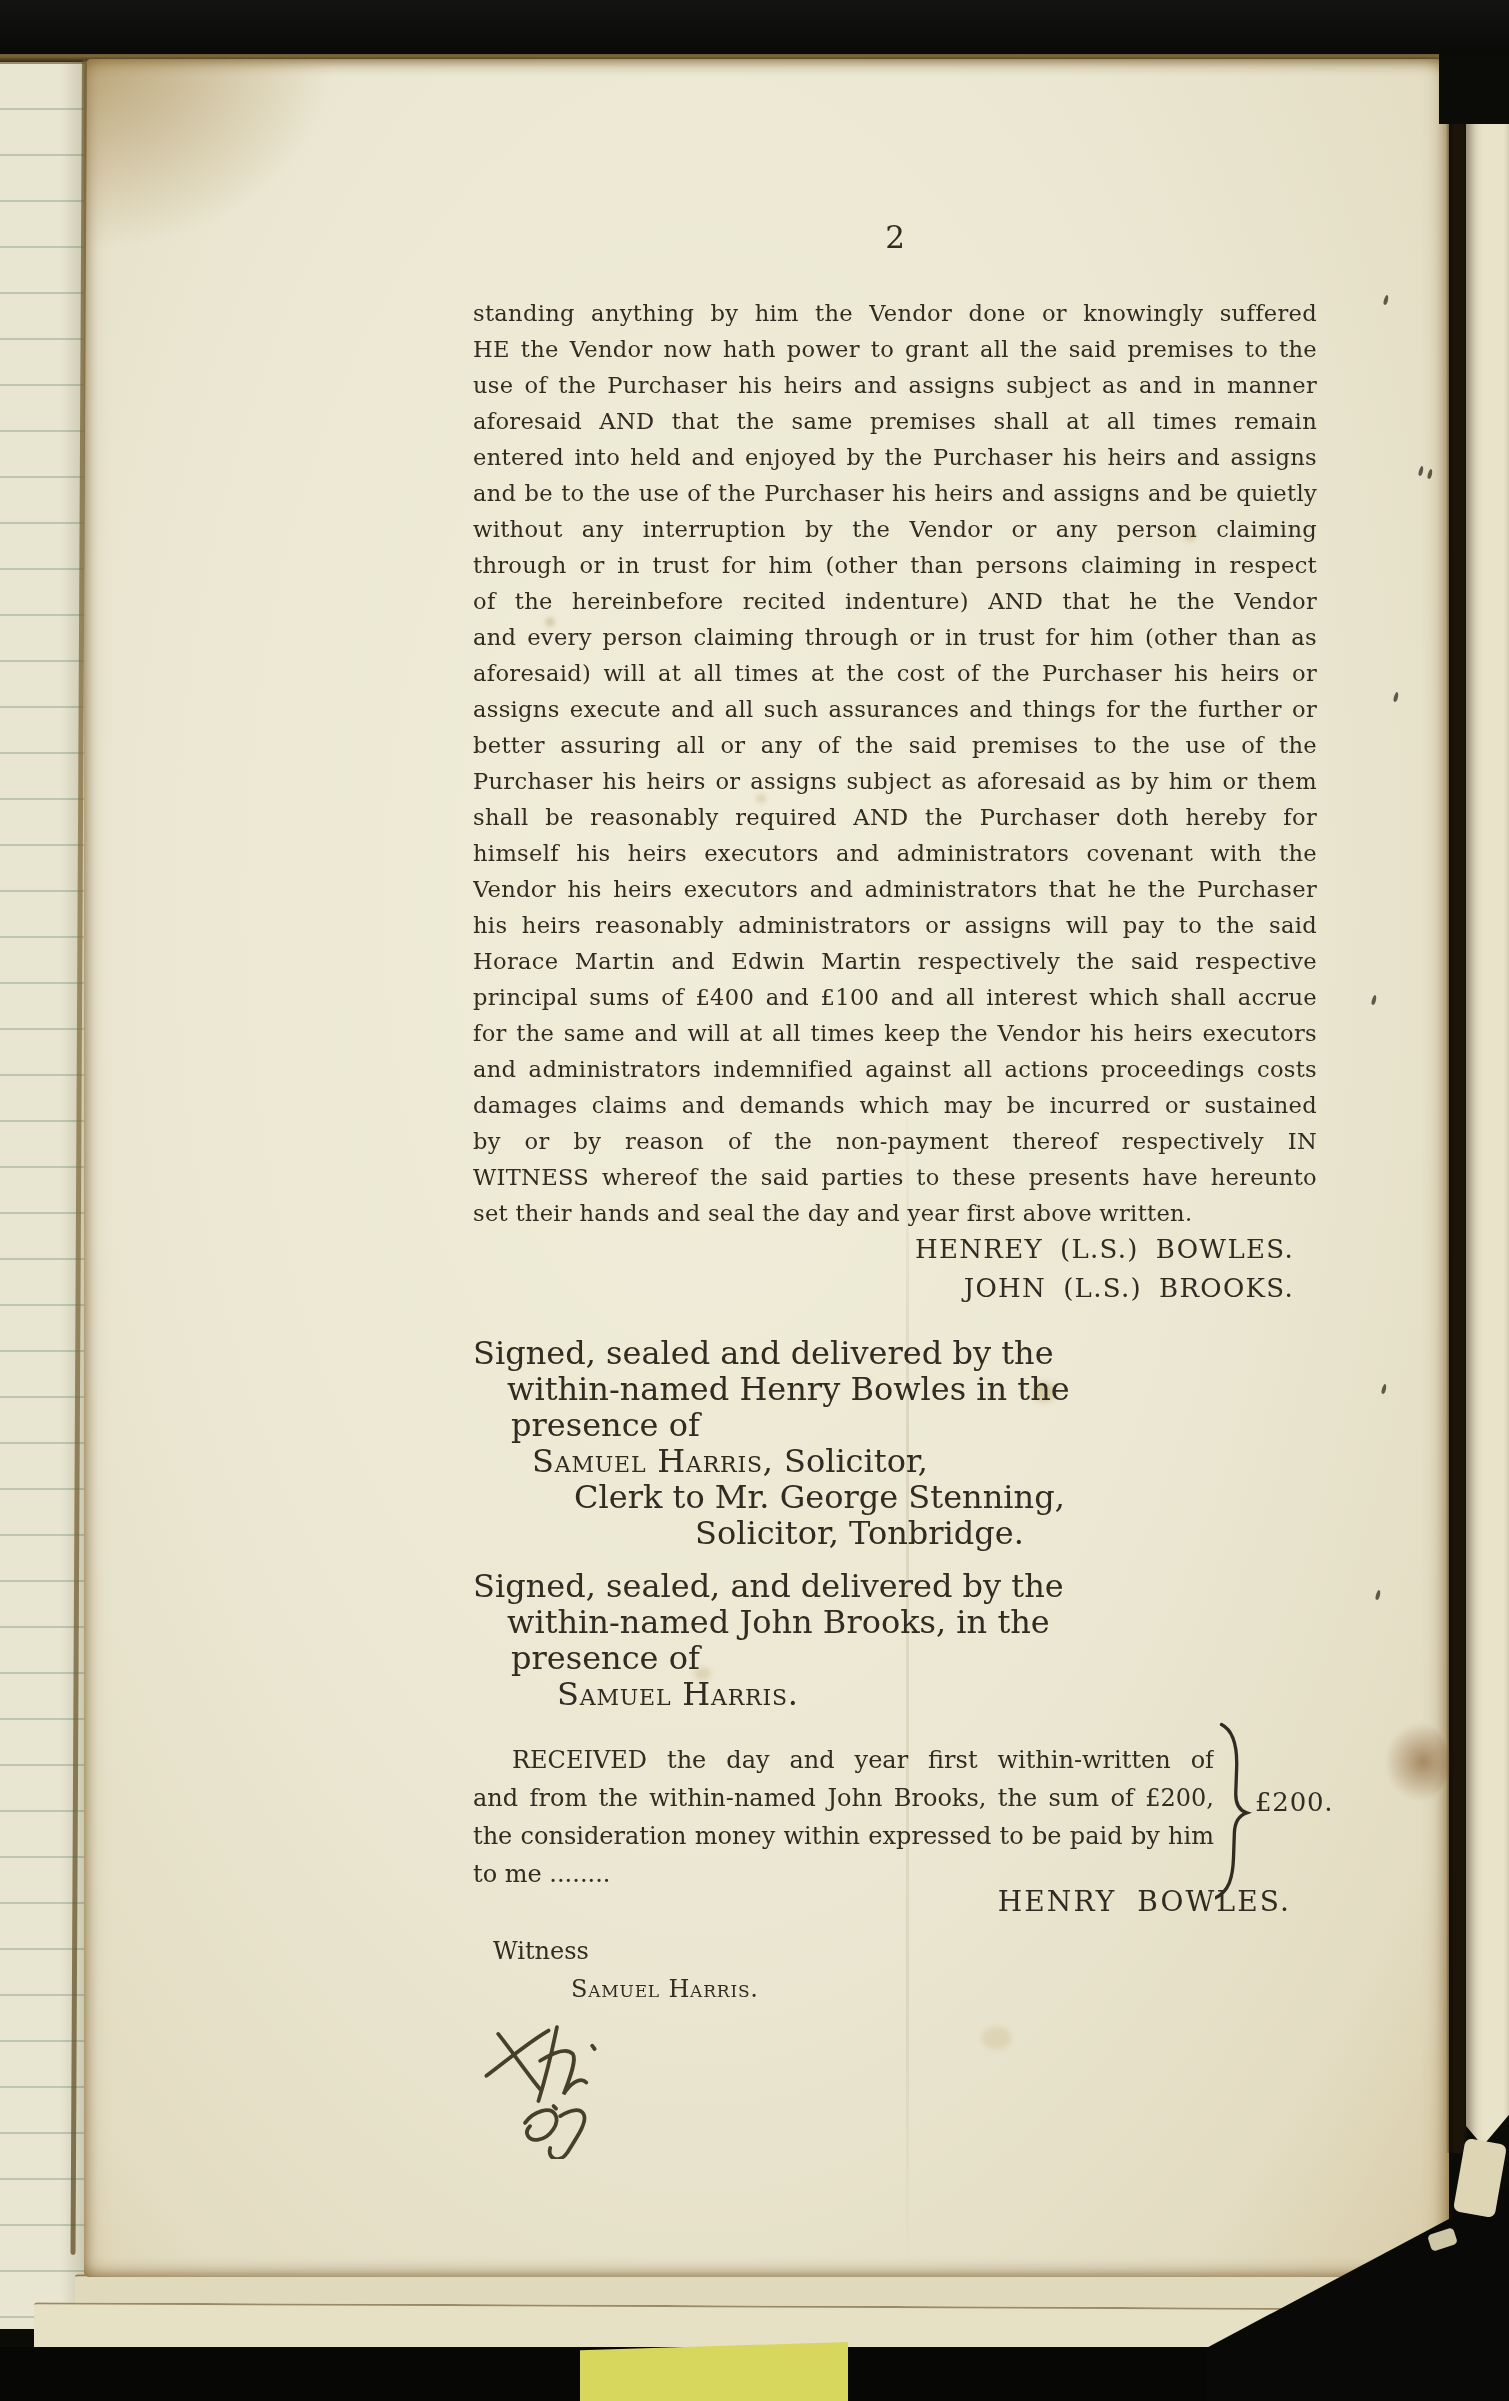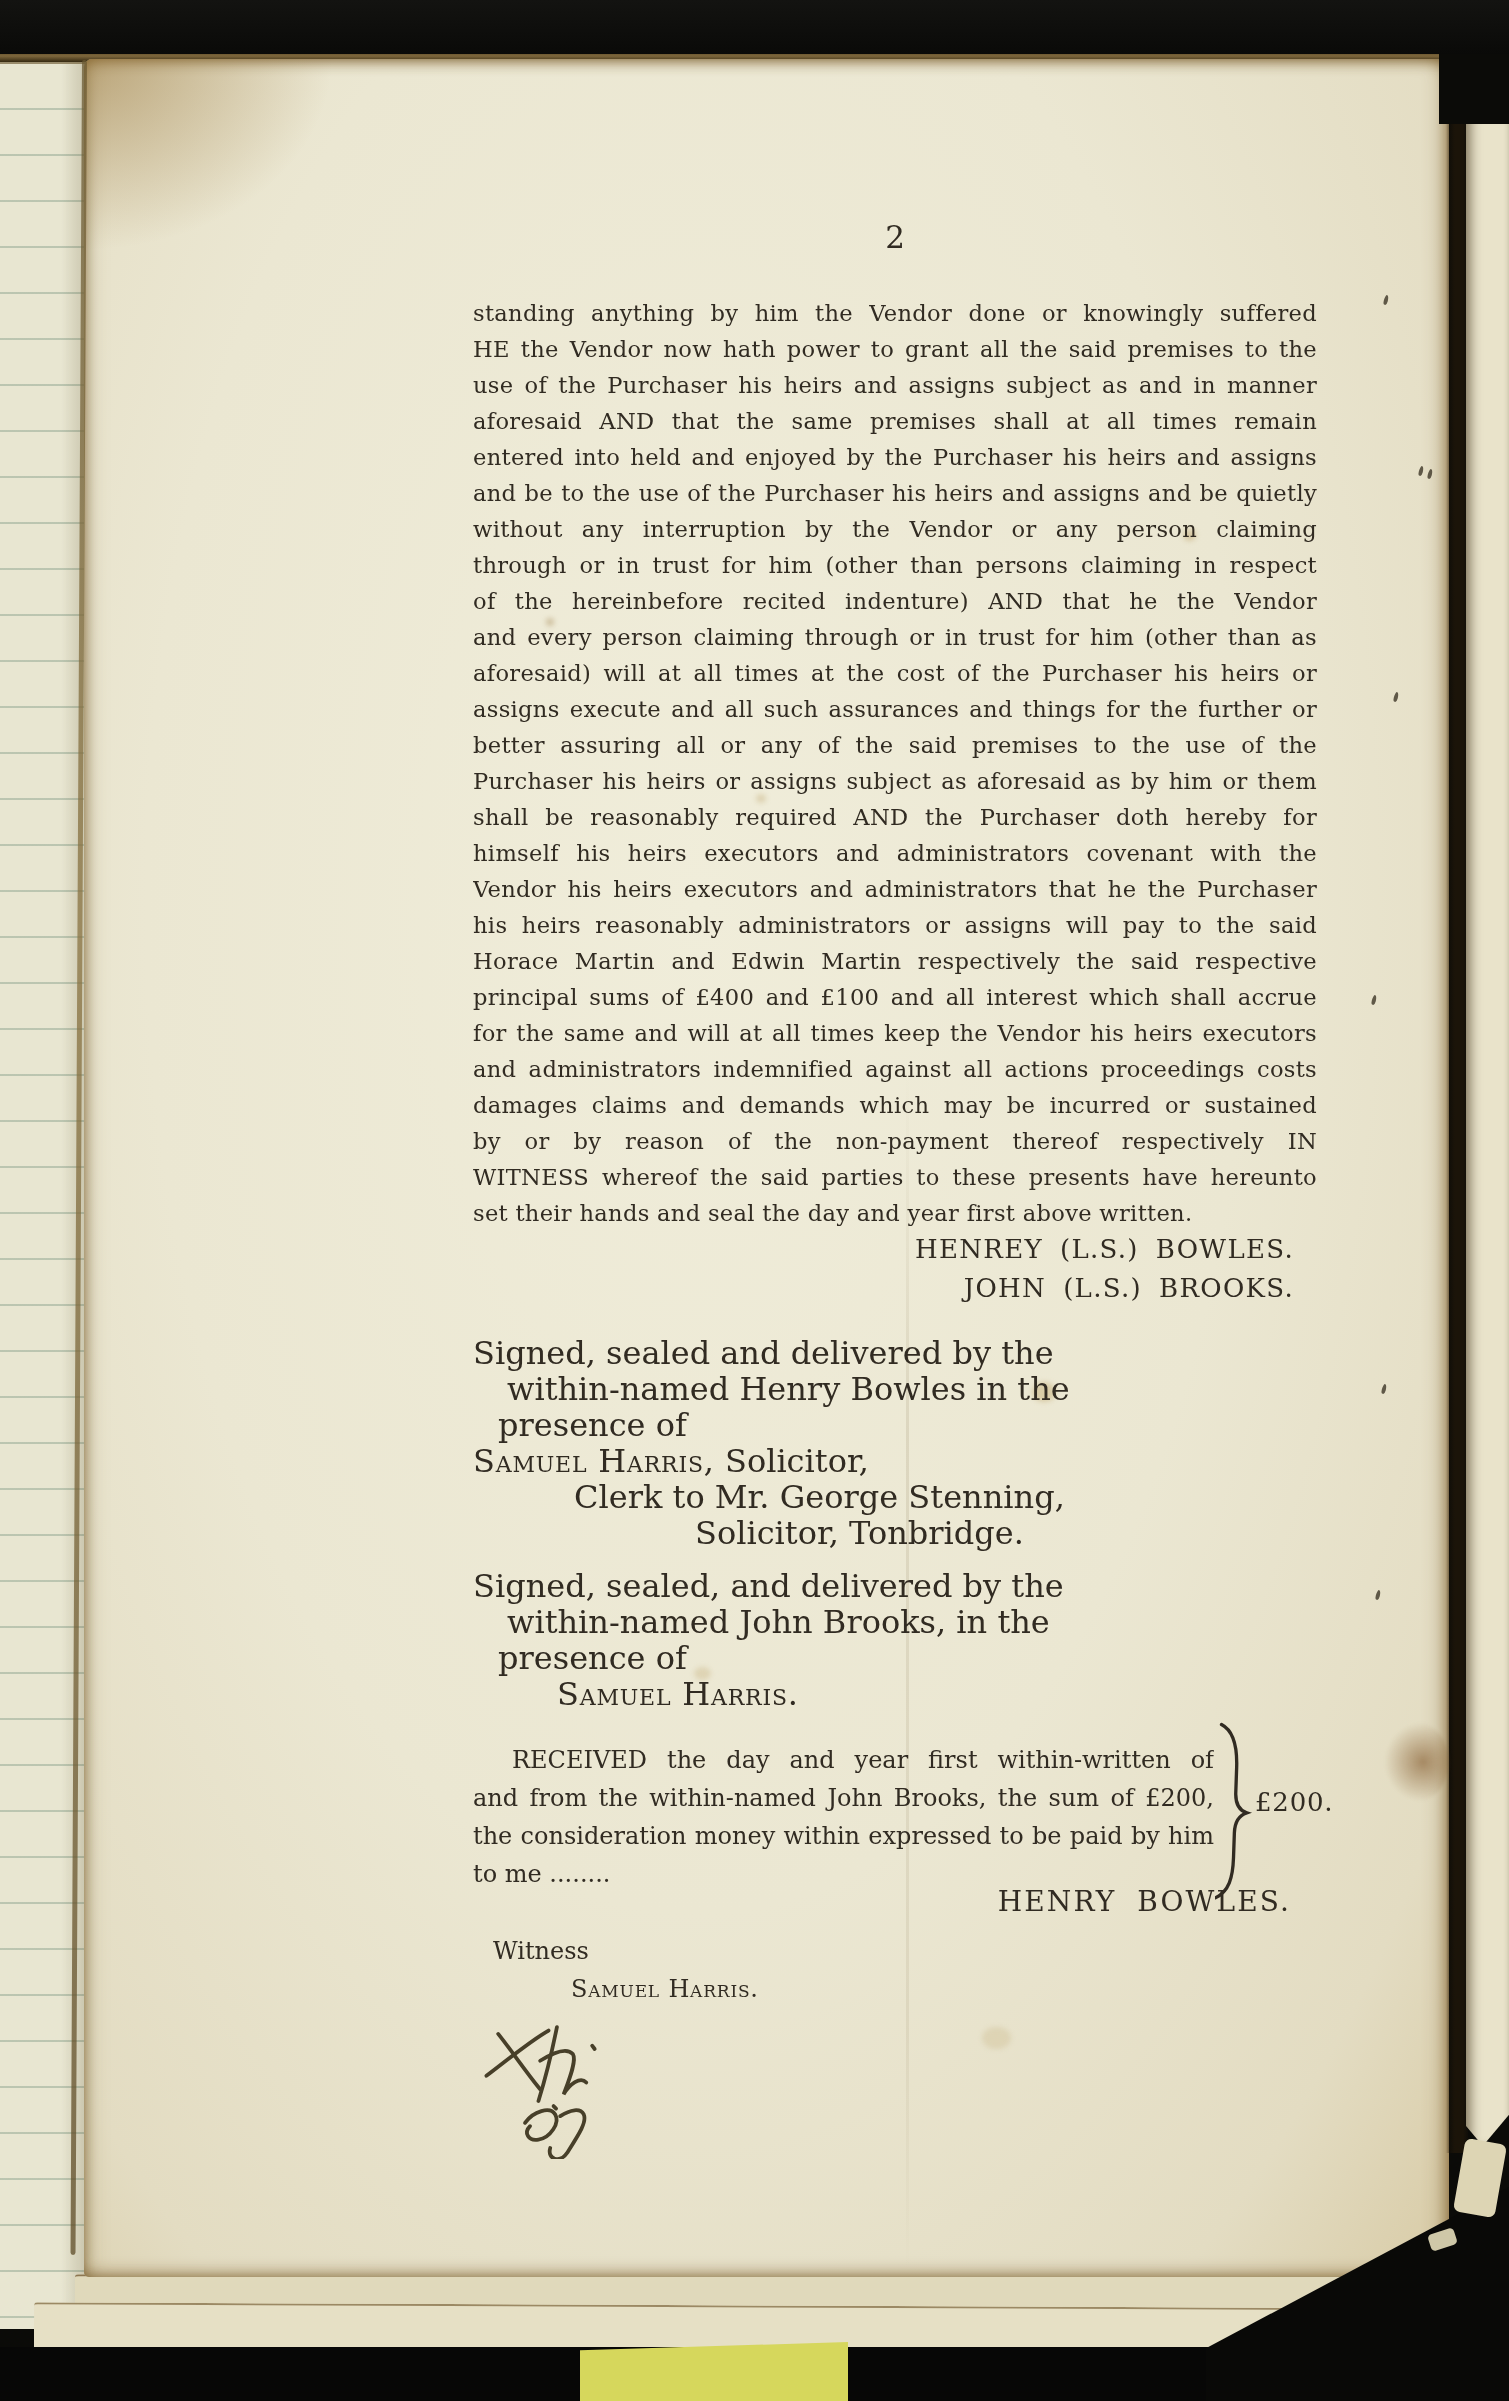--- a/index.html
+++ b/index.html
@@ -63,21 +63,21 @@
   .page-num { left:473px; top:219px; width:844px; text-align:center; font-size:31px; }
   .body-lines { left:473px; top:295px; width:844px; }
   .bline { font-size:22.6px; line-height:36px; height:36px; overflow:hidden;
     text-align:justify; text-align-last:justify; letter-spacing:0.3px; }
   .body-lines .bline:last-child { text-align-last:left; }
   .sigs { left:838px; top:1230px; width:456px; text-align:right; }
   .sigline { font-size:26px; line-height:39px; letter-spacing:1.3px; word-spacing:7.5px; }
   .att { font-size:32px; line-height:36px; }
   .att-henry { left:473px; top:1335px; }
   .att-john  { left:473px; top:1568px; }
-  .ind40 { margin-left:34px; } .ind25 { margin-left:25px; } .ind70 { }
+  .ind40 { margin-left:34px; } .ind25 { margin-left:38px; } .ind70 { margin-left:59px; }
   .ind120 { margin-left:101px; } .ind265 { margin-left:222px; } .ind100 { margin-left:84px; }
   .sc { font-variant:small-caps; letter-spacing:0.8px; }
   .receipt { left:473px; top:1741px; width:741px; }
   .rline { font-size:24px; line-height:38px; height:38px; overflow:hidden;
     text-align:justify; text-align-last:justify; }
   .rline.first { text-indent:39px; }
   .dots-row { display:flex; width:710px;
     font-size:24px; line-height:39px; }
   .amount { left:1255px; top:1787px; font-size:26px; letter-spacing:0.8px; }
   .receipt-sig { left:963px; top:1885px; width:328px; text-align:right;

